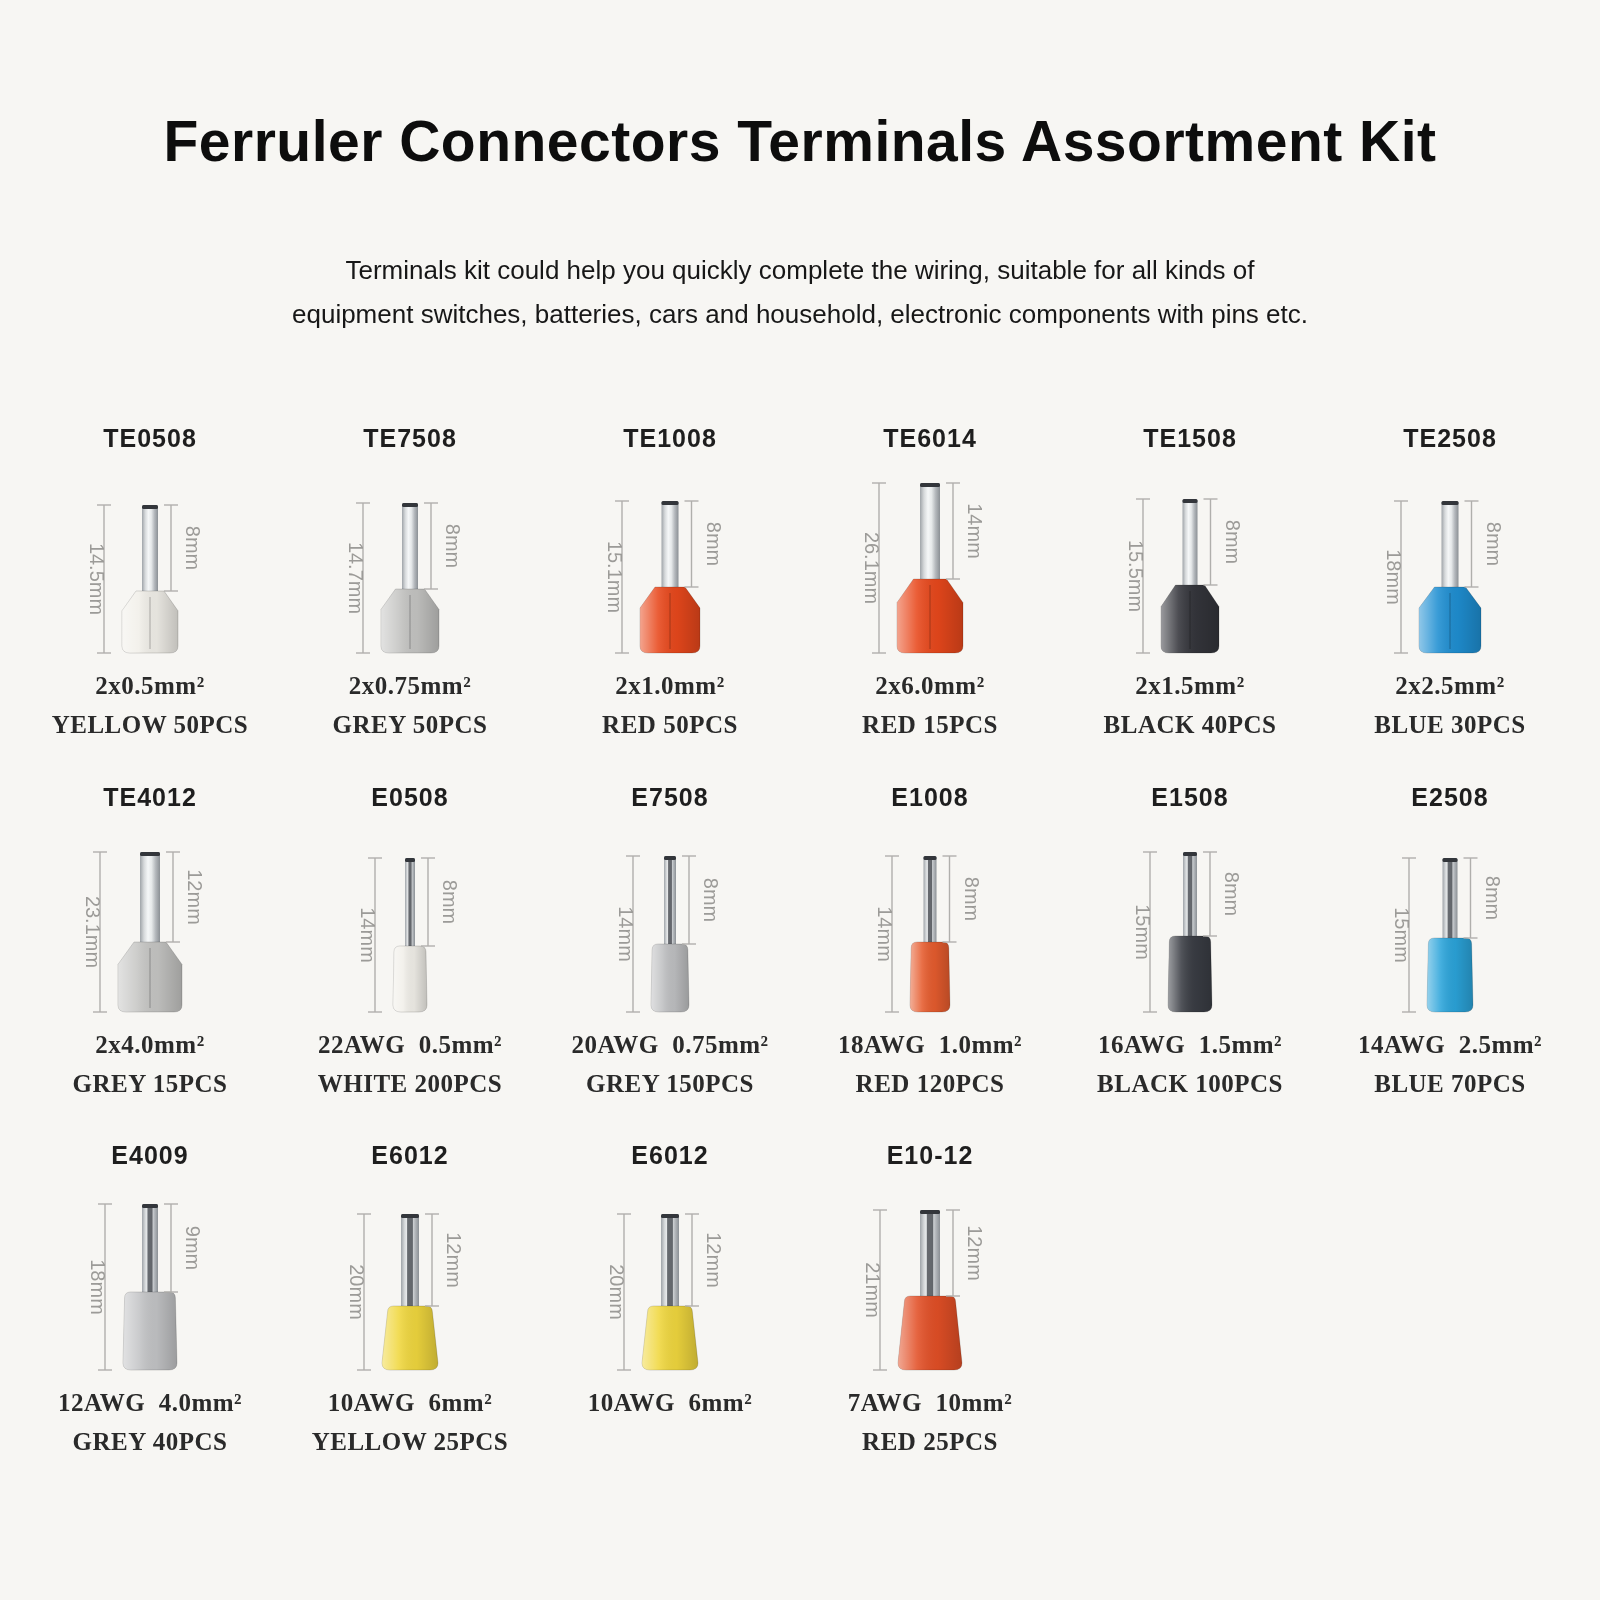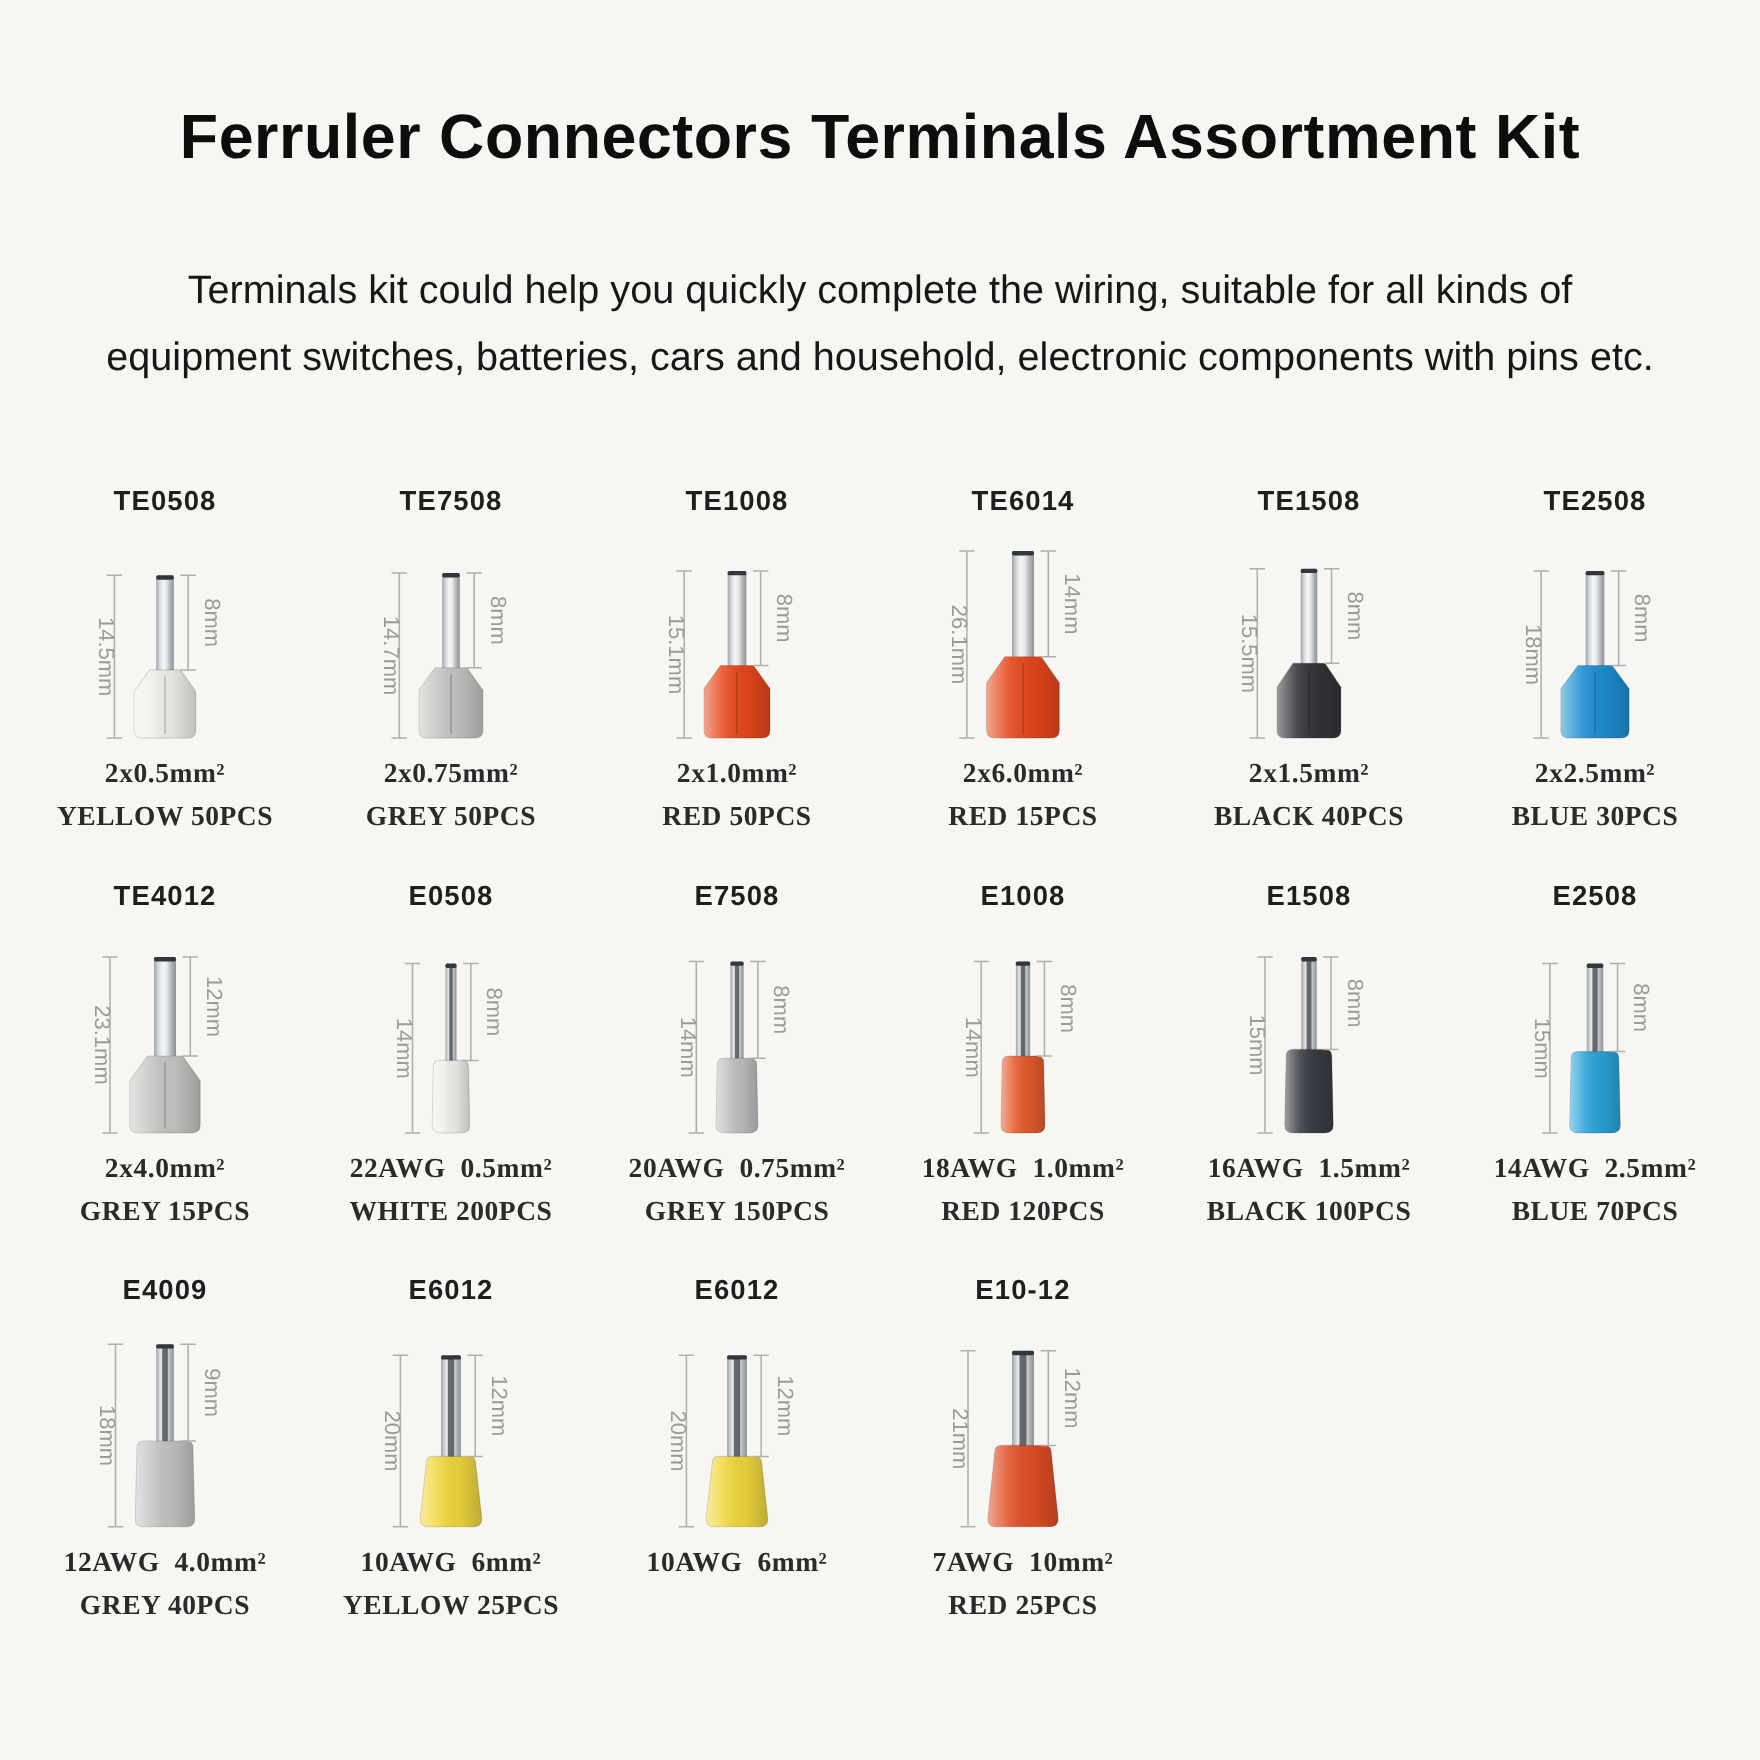--- a/index.html
+++ b/index.html
@@ -4,26 +4,26 @@
 <style>
   html,body{margin:0;padding:0;}
   body{
     width:1600px;height:1600px;overflow:hidden;
     background:#f7f6f3;
     font-family:"Liberation Sans", sans-serif;
     -webkit-font-smoothing:antialiased;
   }
   .page{width:1600px;height:1600px;box-sizing:border-box;padding-top:92px;}
   h1.title{
-    margin:0;text-align:center;
+    margin:16px;text-align:center;
     font-size:57px;font-weight:700;color:#0d0d0d;letter-spacing:0.5px;
   }
   .desc{
     margin:74px auto 0 auto;width:1530px;text-align:center;
-    font-size:36px;font-weight:400;color:#171717;line-height:1.7;
+    font-size:26px;font-weight:400;color:#171717;line-height:1.7;
   }
   .grid{width:1560px;margin:88px auto 0 auto;}
   .grid-row{
     display:grid;grid-template-columns:repeat(6,1fr);
     margin-bottom:38px;
   }
   .cell{text-align:center;}
   .model{
     font-size:25px;font-weight:700;color:#1e1e1e;letter-spacing:1px;
     margin-bottom:2px;

